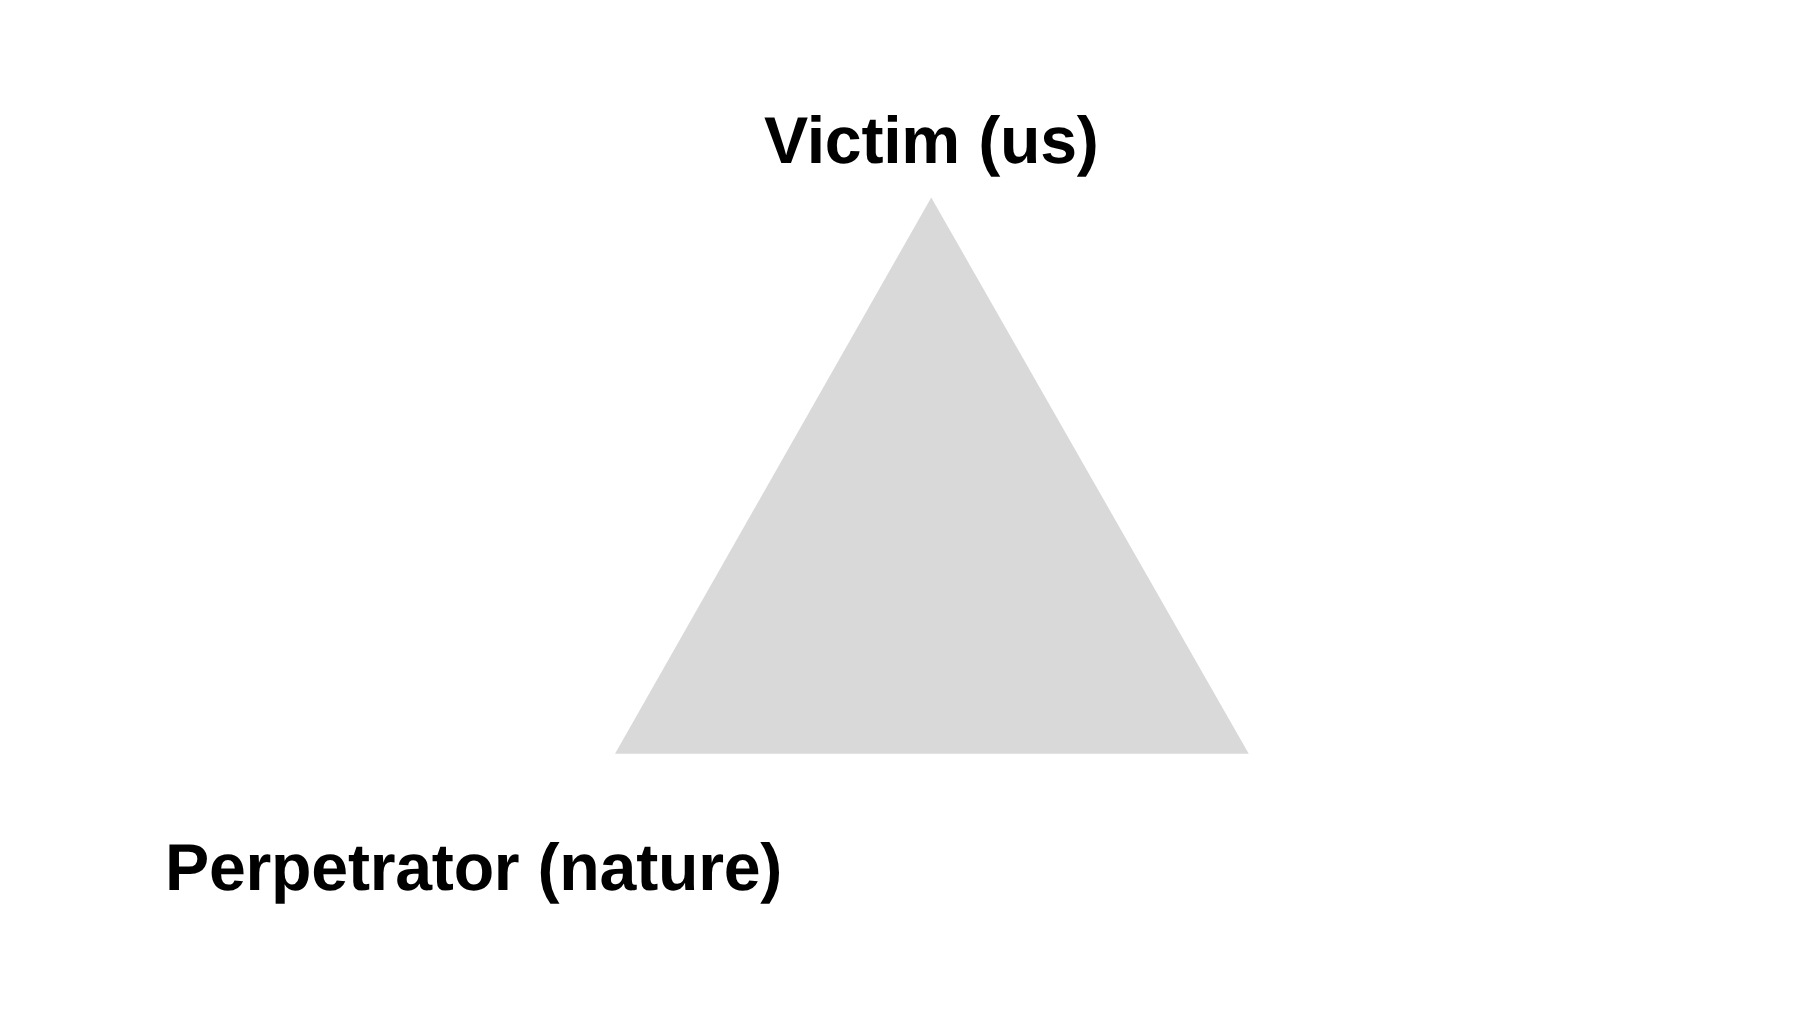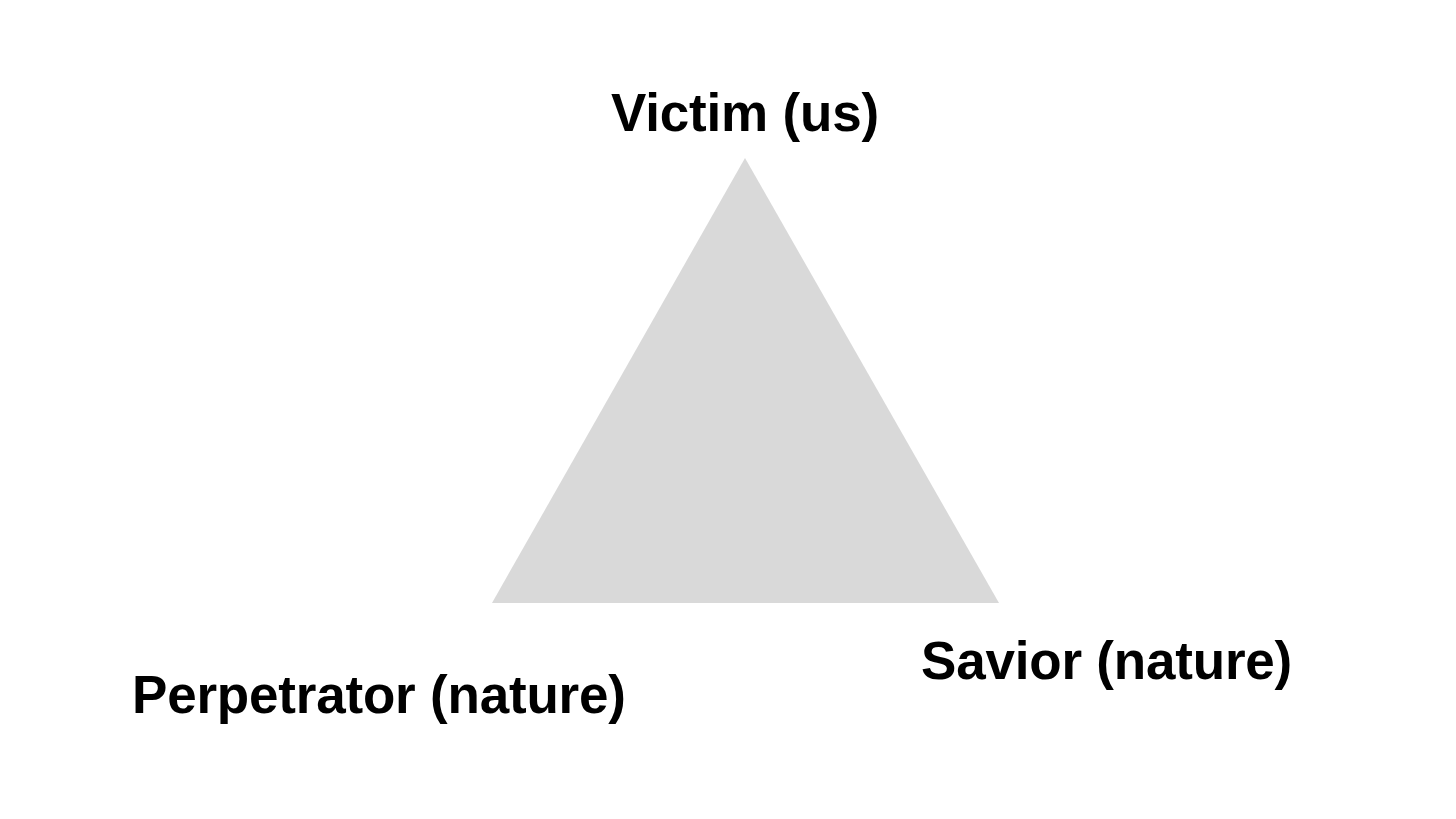--- a/index.html
+++ b/index.html
@@ -69,15 +69,14 @@
 <div id="diagram-stage" style="background: rgb(255, 255, 255);">
 
   <svg id="triangle-svg" viewBox="0 0 1456 819" xmlns="http://www.w3.org/2000/svg" aria-hidden="true">
     <polygon id="triangle-polygon" points="745,158 999,603 492,603" fill="#d9d9d9" stroke="none"></polygon>
   </svg>
 
   <div class="vertex-label" id="label-victim" style="color: rgb(0, 0, 0);">Victim (us)</div>
 
   <div class="vertex-label" id="label-perpetrator" style="color: rgb(0, 0, 0);">Perpetrator (nature)</div>
 
-  <div class="vertex-label" id="label-savior" style="color: rgb(0, 0, 0);">Savior (nature)</div>
 
 </div>
 
 </body></html>

